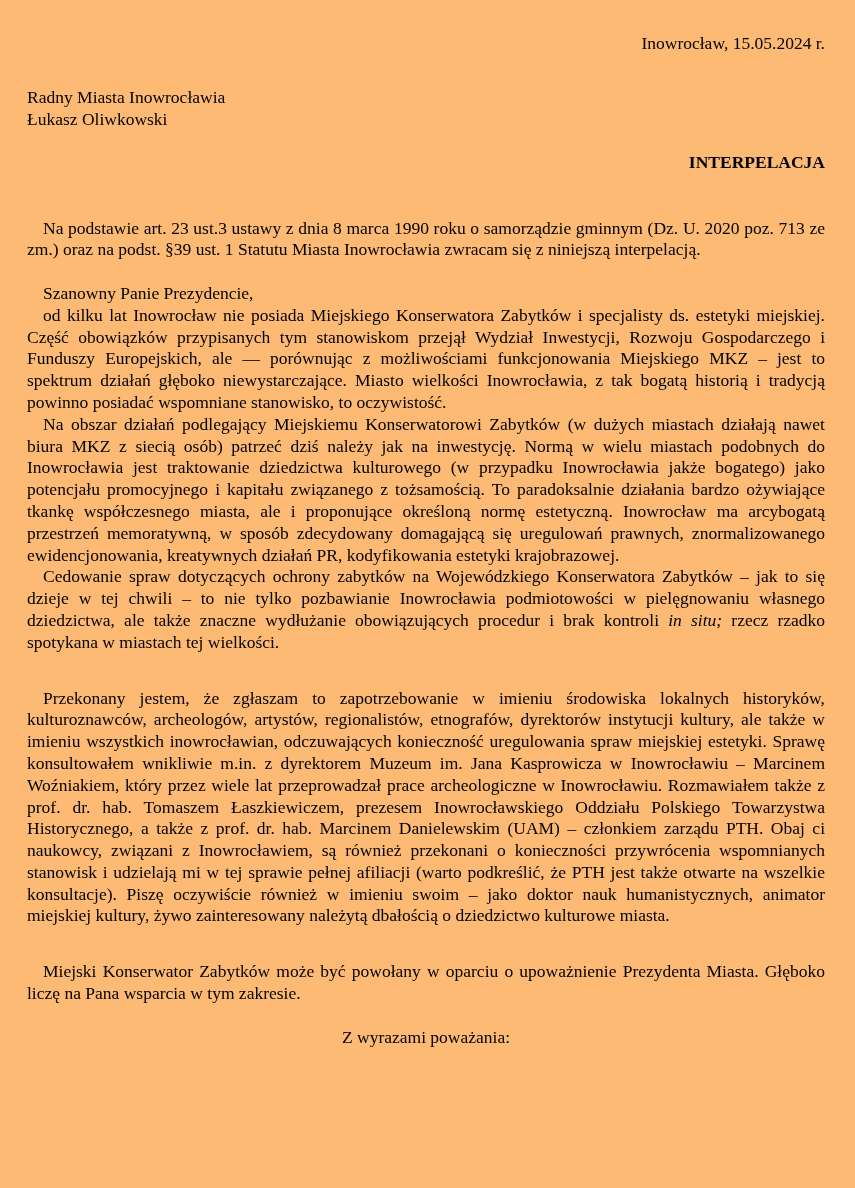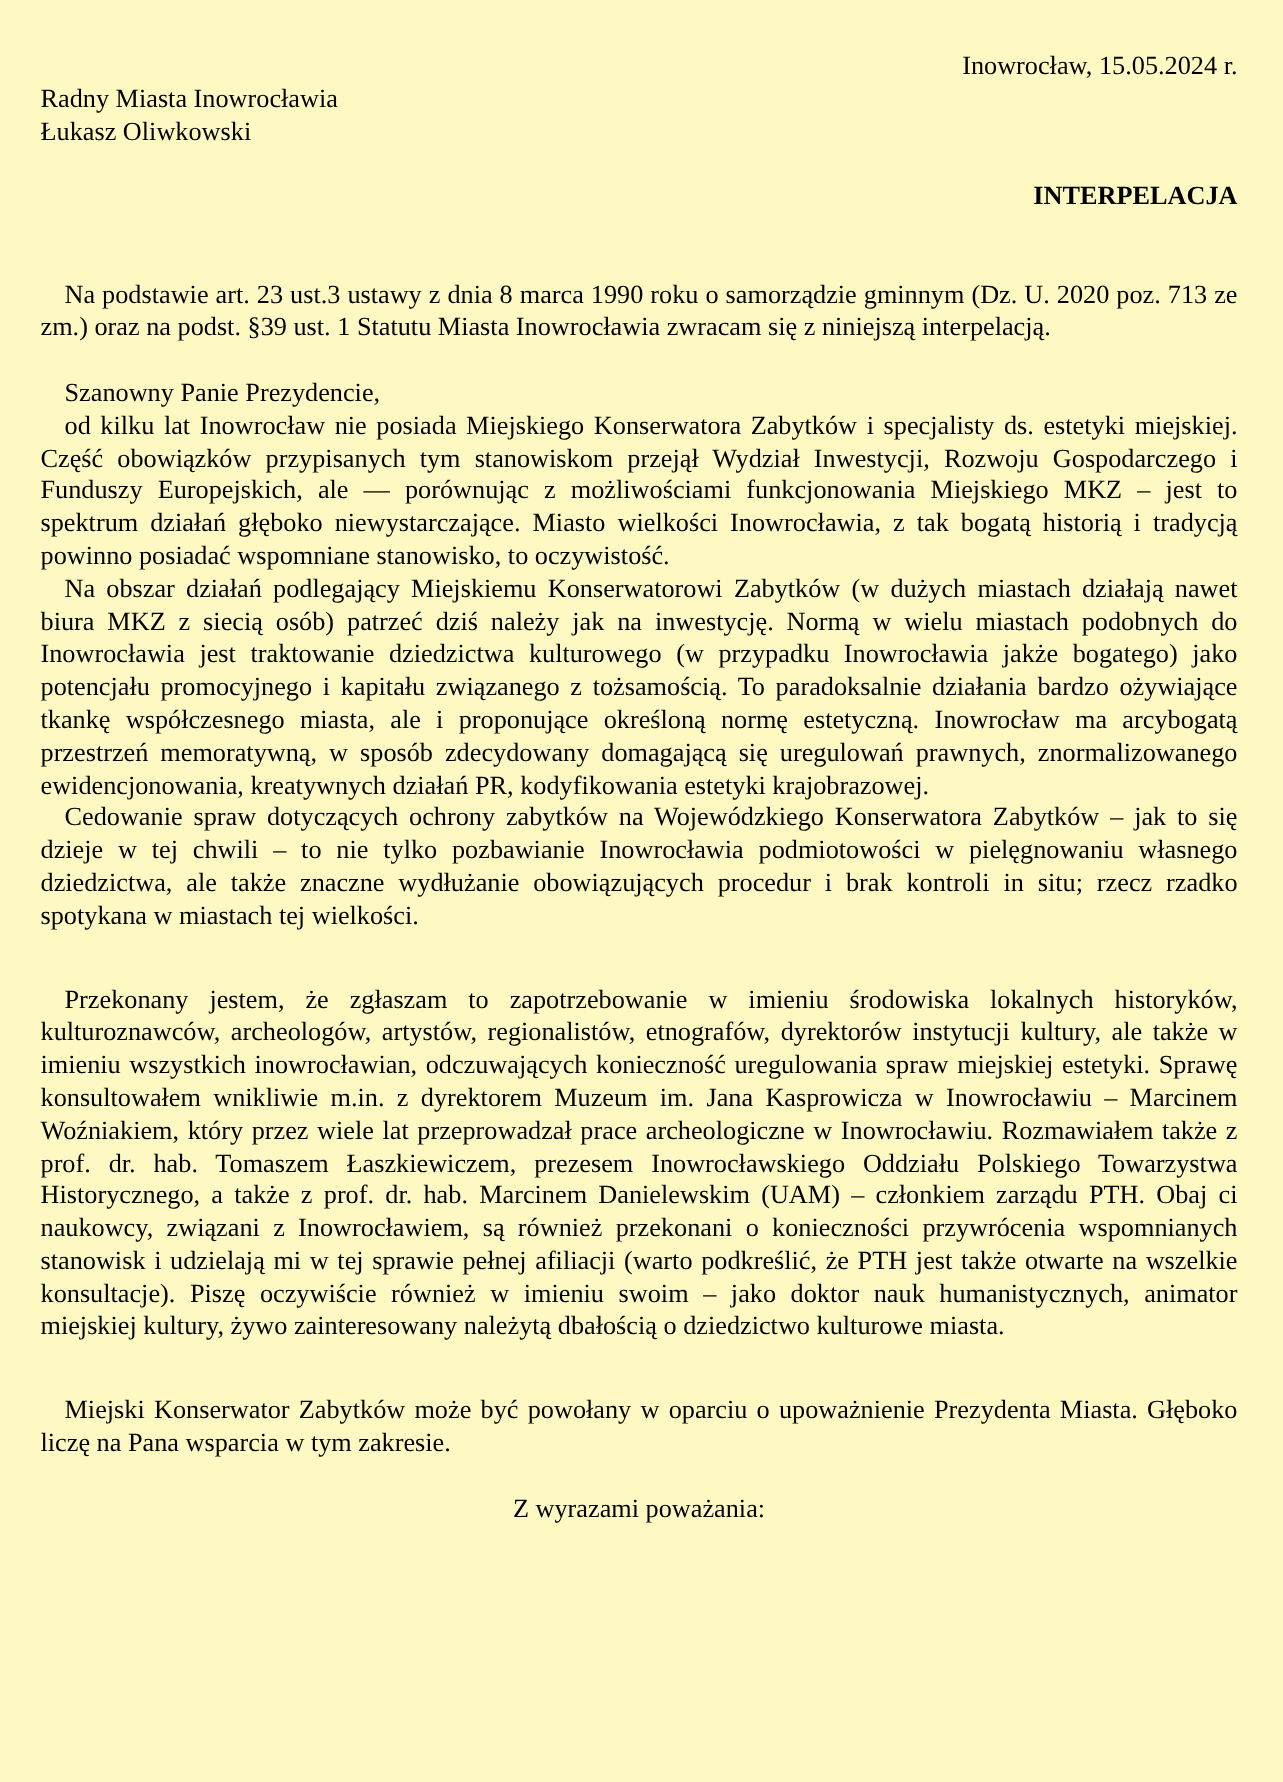--- a/index.html
+++ b/index.html
@@ -5,33 +5,34 @@
   html, body {
     margin: 0;
     padding: 0;
     background: #ffffff;
   }
   .page {
     position: relative;
     width: 855px;
     height: 1188px;
     box-sizing: border-box;
-    background: #fef9c3;
+    background: #fdba74;
     padding: 33px 30px 0 27px;
     font-family: "Liberation Serif", "DejaVu Serif", serif;
     font-size: 17.5px;
     line-height: 21.8px;
     color: #000000;
     overflow: hidden;
   }
   .date-line {
     text-align: right;
   }
   .sender-block {
     text-align: left;
+    margin-top: 32px;
   }
   .heading-block {
     text-align: right;
     font-weight: bold;
     margin-top: 21.8px;
   }
   .body-block {
     margin-top: 43.6px;
   }
   .para {
@@ -40,20 +41,21 @@
     margin: 0;
   }
   .para.gap-above {
     margin-top: 34px;
   }
   .salutation {
     text-indent: 16px;
     margin-top: 21.8px;
   }
   .italic {
+    font-style: italic;
   }
   .closing-block {
     margin-top: 21.8px;
     text-align: center;
   }
 </style>
 </head>
 <body>
 
 <div class="page">

